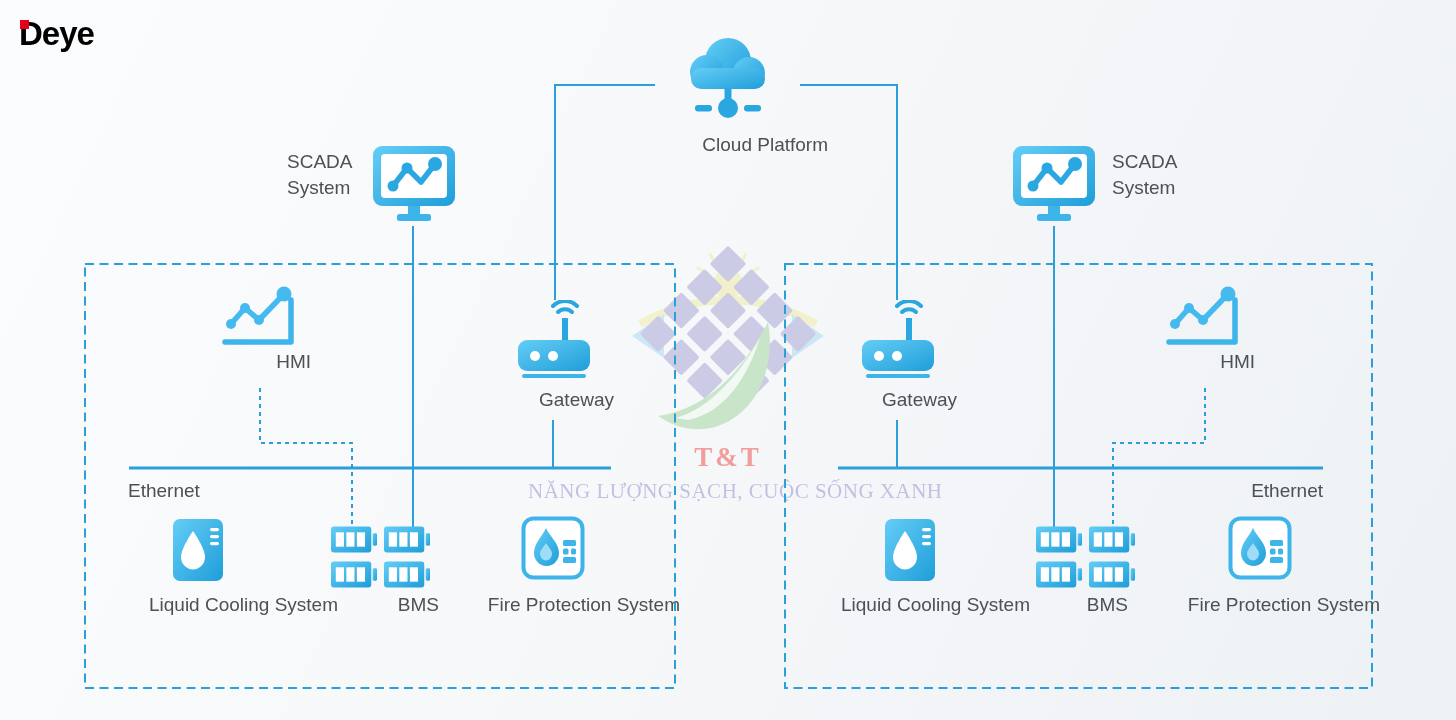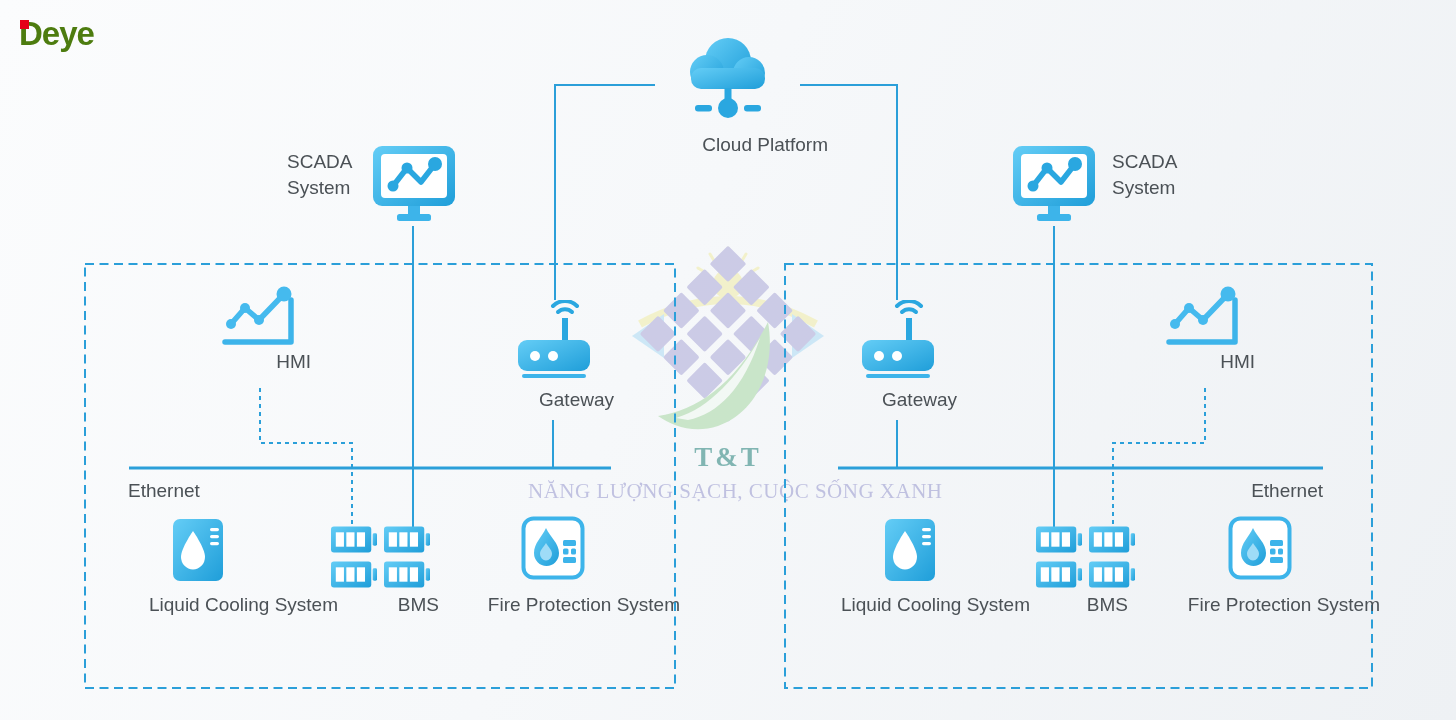--- a/index.html
+++ b/index.html
@@ -10,34 +10,34 @@
   }
   .abs{position:absolute;}
   .label{
     color:#4b5156;font-size:19px;line-height:26px;white-space:nowrap;
   }
   .center{text-align:right;}
   .right{text-align:right;}
   
   .logo{left:19px;top:14px;position:absolute;}
   .logo-text{
-    font-size:33px;font-weight:bold;color:#4d7c0f;letter-spacing:-1px;
+    font-size:33px;font-weight:bold;color:#000000;letter-spacing:-1px;
     line-height:40px;display:block;
   }
   .logo-dot{
     position:absolute;left:1px;top:6px;width:9px;height:9px;background:#e50019;
   }
   
   .watermark{
     left:528px;top:226px;width:400px;position:absolute;opacity:.5;z-index:1;
     text-align:center;
   }
   .wm-title{
     font-family:"Liberation Serif", serif;font-weight:bold;font-size:27px;
-    color:#0f766e;letter-spacing:3px;margin-top:2px;
+    color:#ef4444;letter-spacing:3px;margin-top:2px;
   }
   .wm-slogan{
     font-family:"Liberation Serif", serif;font-size:21px;color:#8d8dc9;
     letter-spacing:.5px;margin-top:6px;white-space:nowrap;
   }
   svg.lines{left:0;top:0;z-index:2;pointer-events:none;position:absolute;}
   .icon{z-index:3;}
   .label{z-index:3;position:absolute;}
 </style>
 </head>

